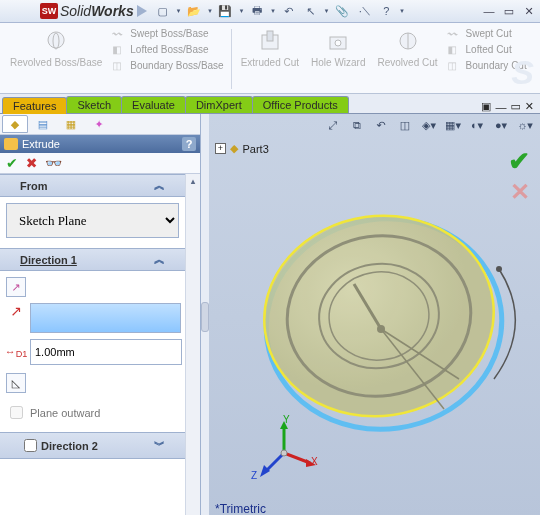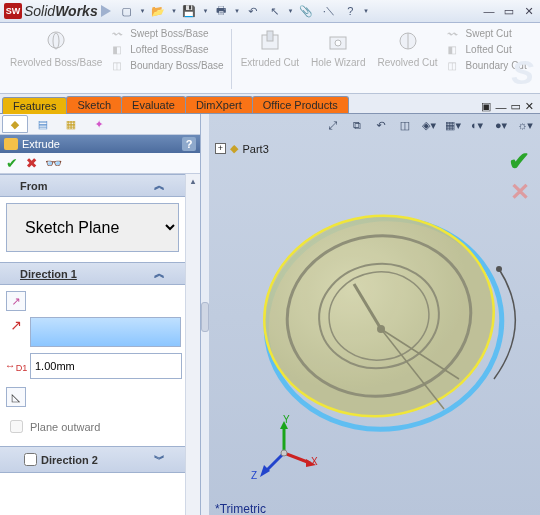--- a/index.html
+++ b/index.html
@@ -1,60 +1,60 @@
 <!DOCTYPE html>
 <html><head>
 <meta charset="utf-8">
 <style>
   html,body{margin:0;padding:0;font-family:"Segoe UI",Tahoma,Arial,sans-serif;font-size:11px;color:#333;background:#fff;width:540px;height:515px;overflow:hidden;}
   
   .titlebar{height:22px;background:linear-gradient(#f3f6fb,#dce5f2);display:flex;align-items:center;border-bottom:1px solid #a9b8d4;padding:0 4px;user-select:none;}
-  .sw-badge{display:flex;align-items:center;}
+  .sw-badge{display:flex;align-items:center;margin-left:36px;}
   .sw-logo{width:18px;height:16px;background:#b31919;color:#fff;font-weight:bold;font-size:9px;display:flex;align-items:center;justify-content:center;border-radius:2px;}
   .sw-title{font-style:italic;font-weight:bold;font-size:14px;margin-left:2px;}
   .flyout{width:0;height:0;border-top:6px solid transparent;border-bottom:6px solid transparent;border-left:10px solid #9fb1cf;margin-left:3px;}
   .qat{display:flex;align-items:center;margin-left:8px;gap:6px;flex:1;}
   .qat-btn{width:16px;height:16px;display:flex;align-items:center;justify-content:center;color:#4a5a78;cursor:pointer;}
   .win-ctrl{display:flex;gap:6px;margin-left:auto;}
   .win-ctrl span{width:14px;height:14px;display:flex;align-items:center;justify-content:center;color:#445;cursor:pointer;}
   
   .ribbon{height:68px;background:#f7f9fd;border-bottom:1px solid #b8c4d8;display:flex;padding:2px 4px 0 4px;}
   .r-btn{display:flex;flex-direction:column;align-items:center;justify-content:flex-start;padding:2px 6px;min-width:44px;text-align:center;color:#6b6b6b;font-size:10px;line-height:11px;cursor:pointer;}
   .r-btn.disabled{color:#b0b0b0;}
   .r-icon{width:28px;height:28px;margin-bottom:2px;display:flex;align-items:center;justify-content:center;opacity:.55;}
   .r-icon svg,.r-icon-text{width:24px;height:24px;}
   .r-small-group{display:flex;flex-direction:column;gap:2px;padding:2px 4px;}
   .r-small{display:flex;align-items:center;gap:4px;color:#9a9a9a;font-size:10px;line-height:14px;cursor:pointer;}
   .r-small .si{width:14px;height:14px;display:inline-block;opacity:.5;}
   .r-sep{width:1px;background:#cfd6e4;margin:4px 3px;}
   .r-brand{position:absolute;right:6px;top:30px;font-size:34px;font-style:italic;font-weight:bold;color:#e5ebf4;pointer-events:none;}
   
   .tabstrip{height:19px;background:#e7ecf5;display:flex;align-items:flex-end;border-bottom:1px solid #8394b2;padding-left:2px;}
-  .tab{padding:2px 10px;border:1px solid #8394b2;border-bottom:none;background:#f97316;margin-right:-1px;color:#2a2a2a;cursor:pointer;font-size:11px;border-radius:3px 3px 0 0;}
+  .tab{padding:2px 10px;border:1px solid #8394b2;border-bottom:none;background:#84cc16;margin-right:-1px;color:#2a2a2a;cursor:pointer;font-size:11px;border-radius:3px 3px 0 0;}
   .tab.active{background:#eab308;position:relative;top:1px;}
   .tstrip-icons{margin-left:auto;display:flex;gap:4px;padding-right:6px;align-items:center;}
   
   .workspace{display:flex;height:calc(515px - 22px - 68px - 19px);}
   
   .leftwrap{display:flex;flex-direction:column;width:200px;border-right:1px solid #9fb1cf;}
   .fm-tabs{height:20px;background:#f2f4f9;display:flex;align-items:center;gap:2px;padding:0 2px;border-bottom:1px solid #c3cde0;}
   .fm-tab{width:24px;height:16px;display:flex;align-items:center;justify-content:center;border:1px solid transparent;cursor:pointer;}
   .fm-tab.active{border-color:#9fb1cf;background:#fff;border-radius:2px 2px 0 0;}
   .pm-header{height:18px;background:linear-gradient(#6c8bb9,#4c6c9e);color:#fff;display:flex;align-items:center;padding:0 4px;font-size:11px;}
   .pm-header .folder-ico{width:14px;height:12px;background:#f5c048;margin-right:4px;border-radius:2px;}
   .pm-help{margin-left:auto;background:#8ea9cc;width:14px;height:14px;display:flex;align-items:center;justify-content:center;border-radius:2px;font-weight:bold;}
   .pm-actions{height:20px;display:flex;align-items:center;gap:8px;padding:0 6px;background:#f7f9fd;border-bottom:1px solid #c3cde0;}
   .pm-actions span{font-size:14px;cursor:pointer;}
   .pm-body{flex:1;overflow:hidden;position:relative;display:flex;}
   .scrollcol{width:14px;background:#eef1f7;border-left:1px solid #d0d8e6;display:flex;flex-direction:column;align-items:center;padding-top:2px;}
   .prop-col{flex:1;overflow:hidden;}
   .group-head{background:linear-gradient(#d8e1f0,#c6d2e7);border-top:1px solid #9fb1cf;border-bottom:1px solid #9fb1cf;padding:3px 20px;font-weight:bold;display:flex;align-items:center;}
   .group-head .chev{margin-left:auto;color:#4c6c9e;}
   .group-body{padding:6px 6px 10px 6px;background:#fff;}
-  select.pm-select{width:100%;font-size:16px;padding:14px;border:1px solid #9fb1cf;}
+  select.pm-select{width:100%;font-size:13px;padding:8px;border:1px solid #9fb1cf;font-family:Liberation Serif, serif;}
   .d1-row{display:flex;align-items:center;gap:4px;margin-bottom:6px;}
   .d1-icon{width:18px;height:18px;border:1px solid #9fb1cf;display:flex;align-items:center;justify-content:center;background:#f7f9fd;cursor:pointer;}
   .d1-select{flex:1;}
   .swatch{width:100%;height:28px;border:1px solid #9fb1cf;background:linear-gradient(#bfe0ff,#8cc6ff);}
   .spin-row{display:flex;align-items:center;gap:4px;margin-top:6px;}
   .spin-input{flex:1;border:1px solid #9fb1cf;height:20px;padding:2px 4px;font-size:11px;}
   .left-gutter{width:20px;display:flex;justify-content:center;align-items:flex-start;}
   .left-gutter span{color:#cc3333;font-size:14px;}
   .chk-row{display:flex;align-items:center;gap:4px;margin-top:10px;color:#777;}
   

